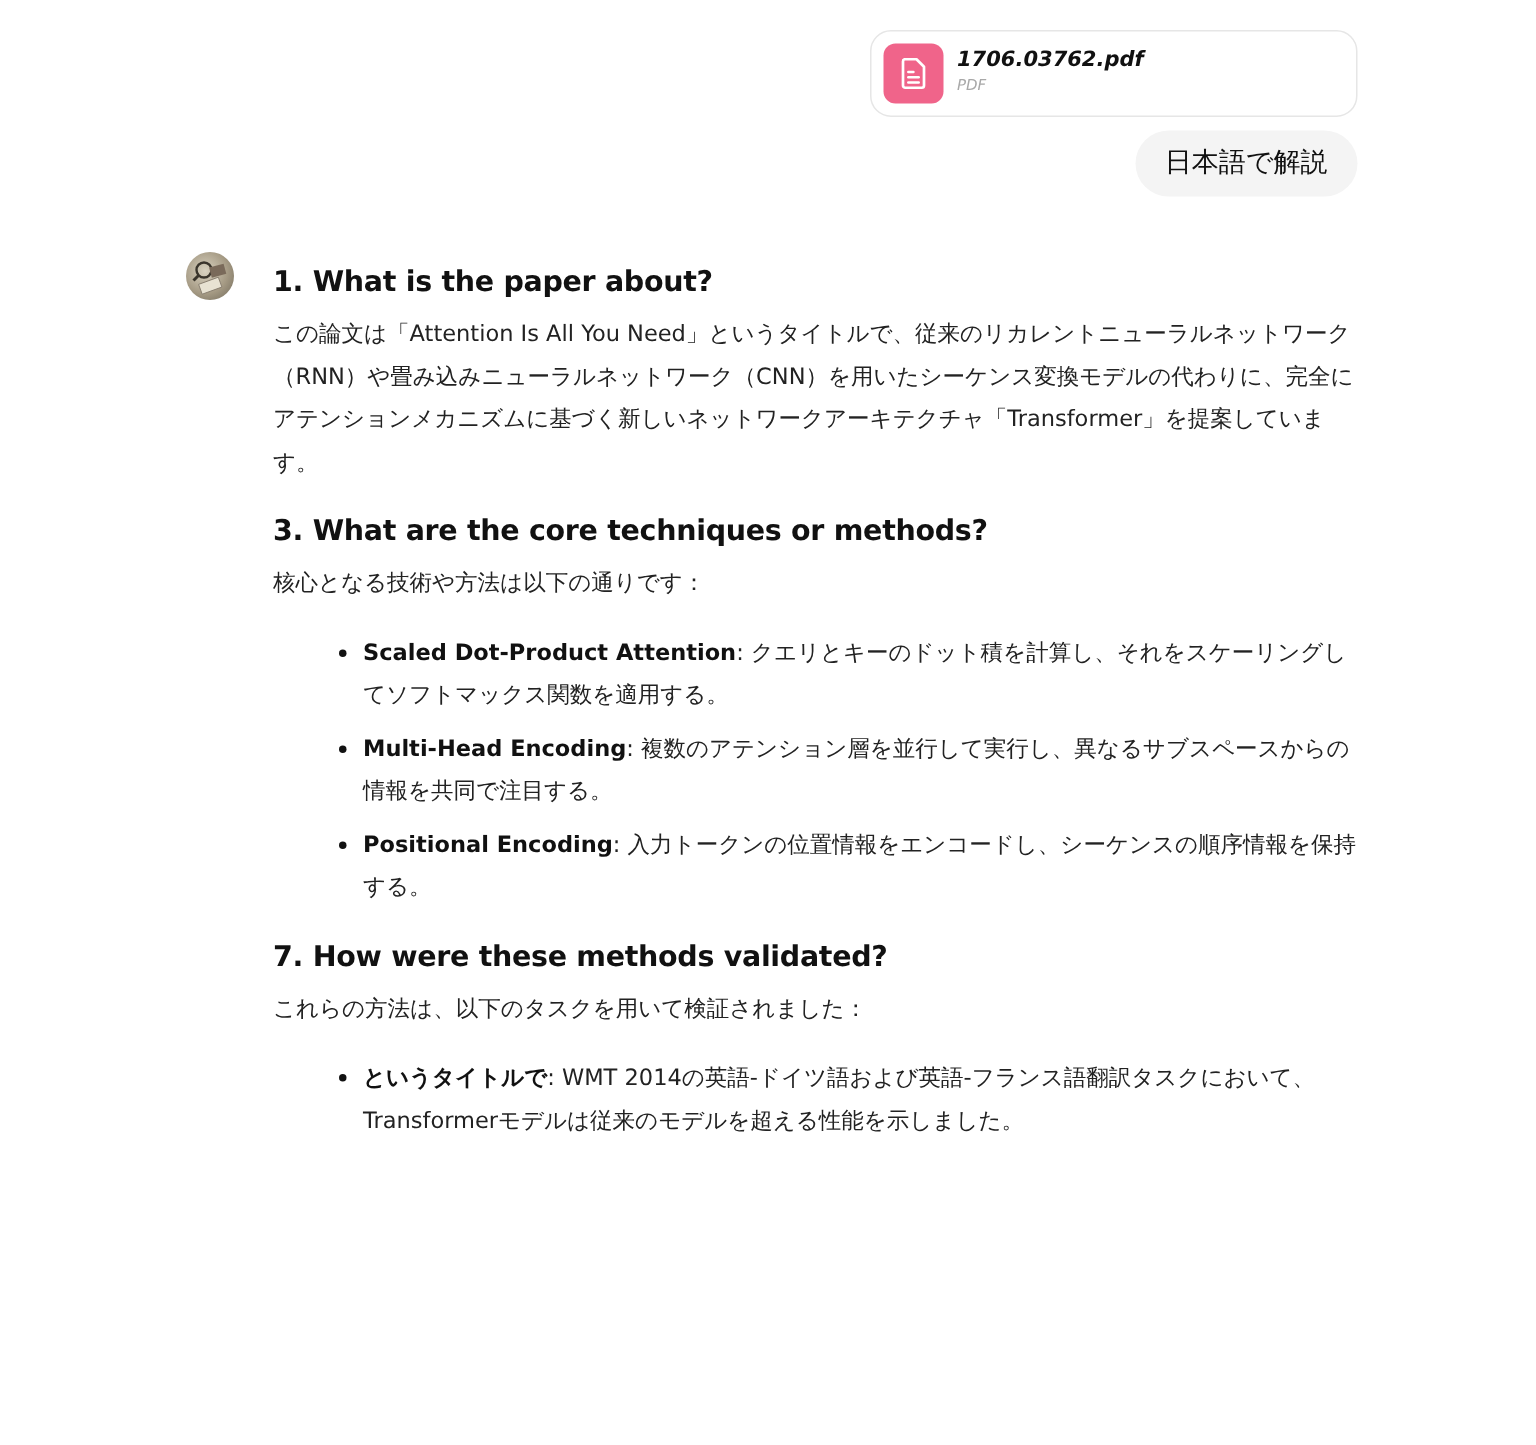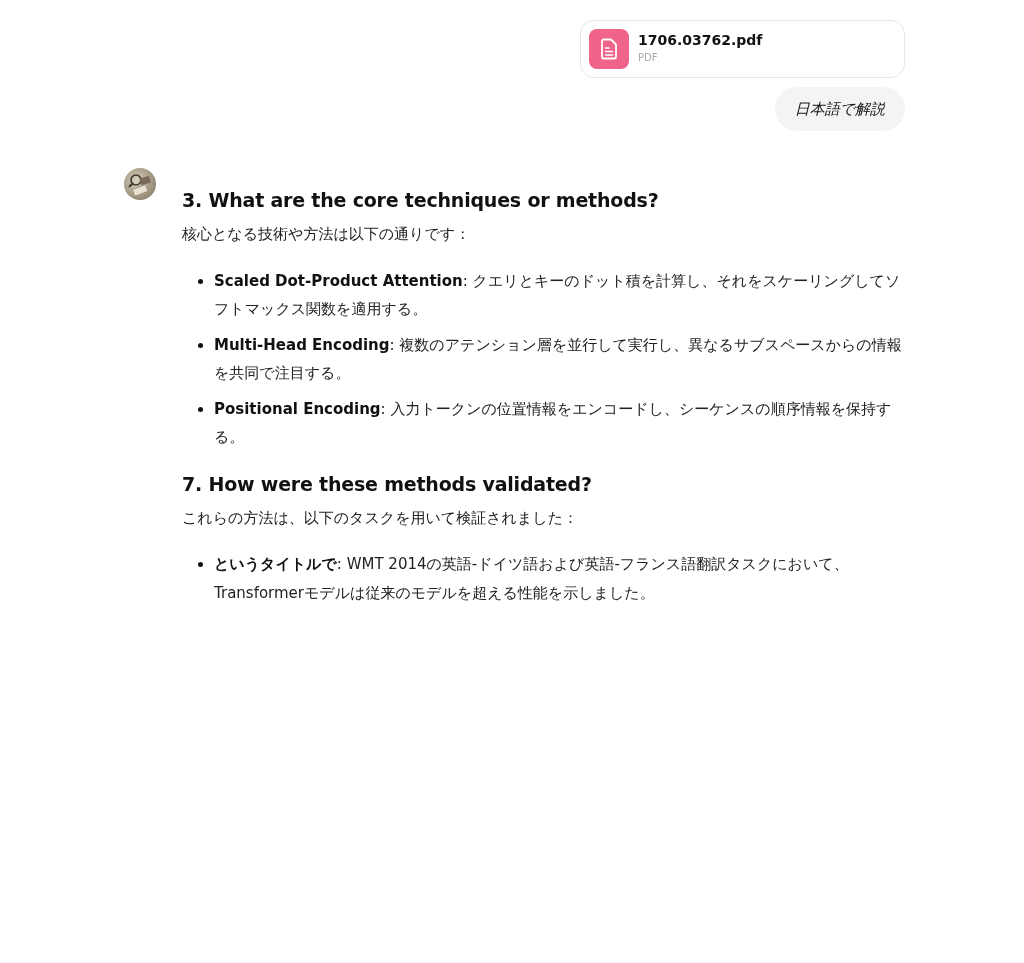--- a/index.html
+++ b/index.html
@@ -5,44 +5,44 @@
     html, body { margin: 0; padding: 0; background: #ffffff; }
     body {
       width: 1024px; height: 963px; overflow: hidden; position: relative;
       font-family: "DejaVu Sans", "Liberation Sans", sans-serif;
       color: #0d0d0d;
     }
     .user-area { position: absolute; right: 119px; top: 20px; display: flex; flex-direction: column; align-items: flex-end; }
     .file-card {
       width: 325px; height: 58px; box-sizing: border-box;
       border: 1px solid #e6e6e6; border-radius: 14px;
-      display: flex; align-items: center; padding: 0 10px 0 8px; background: #fff;
+      display: flex; align-items: center; padding: 0 10px 0 8px; background: #fff; font-style: italic;
     }
     .file-icon {
       width: 40px; height: 40px; border-radius: 8px; background: #f0648a;
       display: flex; align-items: center; justify-content: center; margin-right: 9px;
     }
     .file-name { font-size: 14px; font-weight: bold; color: #111; line-height: 18px; }
     .file-type { font-size: 10px; color: #a8a8a8; line-height: 18px; }
     .user-bubble {
       margin-top: 9px; background: #f4f4f4; border-radius: 22px;
-      padding: 0 20px; height: 44px; line-height: 44px; font-size: 15px; color: #111; font-style: italic;
+      padding: 0 20px; height: 44px; line-height: 44px; font-size: 18px; color: #111;
     }
     .assistant { position: absolute; left: 124px; top: 168px; width: 790px; }
     .avatar {
       position: absolute; left: 0; top: 0; width: 32px; height: 32px; border-radius: 50%;
       background: radial-gradient(circle at 40% 40%, #d9d2c0 0%, #a59a84 55%, #6d6656 100%);
       overflow: hidden;
     }
     .content { position: absolute; left: 58px; top: 0; width: 730px; }
     h3 { font-size: 19px; font-weight: bold; margin: 0; line-height: 40px; color: #111; letter-spacing: -0.2px; }
     p { font-size: 15px; line-height: 28.5px; margin: 0; color: #222; }
     .sec { margin-bottom: 12px; }
     ul { margin: 18px 0 0 0; padding-left: 32px; }
-    li { font-size: 15px; line-height: 28.5px; color: #222; margin-bottom: 7px; }
+    li { font-size: 15px; line-height: 28.5px; color: #222; margin-bottom: 7px; margin-left: 28px; }
     li::marker { color: #111; }
     li b { color: #111; }
   </style>
 </head>
 <body>
 
 <div class="user-area">
   <div class="file-card">
     <div class="file-icon">
       <svg width="18" height="22" viewBox="0 0 18 22">
@@ -64,20 +64,24 @@
   <div class="avatar">
     <svg width="32" height="32" viewBox="0 0 32 32">
       <circle cx="12" cy="12" r="5" fill="none" stroke="#3a352c" stroke-width="1.6"></circle>
       <line x1="8.5" y1="15.5" x2="5" y2="19" stroke="#3a352c" stroke-width="2"></line>
       <rect x="16" y="9" width="10" height="7" fill="#7a6a5a" transform="rotate(-15 21 12)"></rect>
       <rect x="9" y="19" width="14" height="7" fill="#e8e2d2" stroke="#8a8070" stroke-width="0.6" transform="rotate(-20 16 22)"></rect>
     </svg>
   </div>
   <div class="content">
     <div class="sec">
+      <h3>1. What is the paper about?</h3>
+      <p>この論文は「Attention Is All You Need」というタイトルで、従来のリカレントニューラルネットワーク（RNN）や畳み込みニューラルネットワーク（CNN）を用いたシーケンス変換モデルの代わりに、完全にアテンションメカニズムに基づく新しいネットワークアーキテクチャ「Transformer」を提案しています。</p>
+    </div>
+    <div class="sec">
     </div>
     <div class="sec">
       <h3>3. What are the core techniques or methods?</h3>
       <p>核心となる技術や方法は以下の通りです：</p>
       <ul>
         <li><b>Scaled Dot-Product Attention</b><span>: クエリとキーのドット積を計算し、それをスケーリングしてソフトマックス関数を適用する。</span></li>
         <li><b>Multi-Head Encoding</b><span>: 複数のアテンション層を並行して実行し、異なるサブスペースからの情報を共同で注目する。</span></li>
         <li><b>Positional Encoding</b><span>: 入力トークンの位置情報をエンコードし、シーケンスの順序情報を保持する。</span></li>
       </ul>
     </div>

